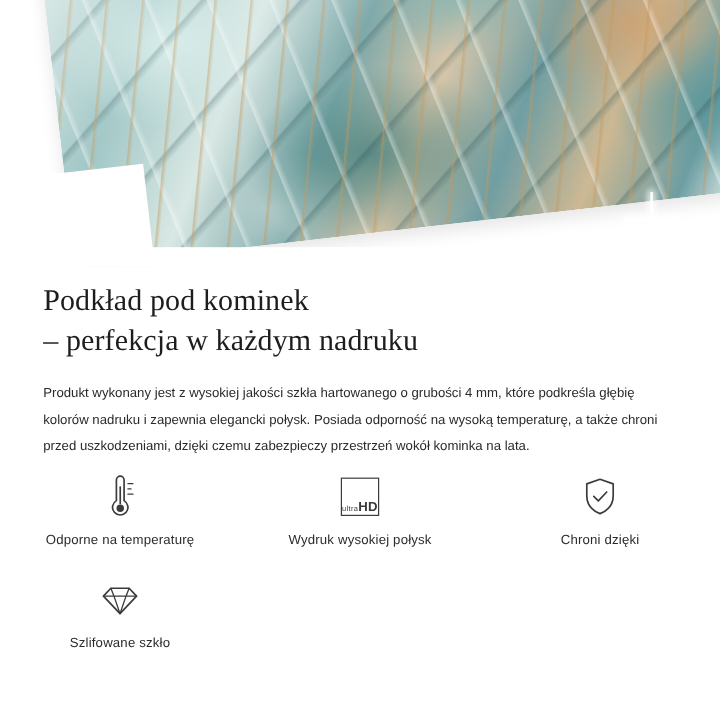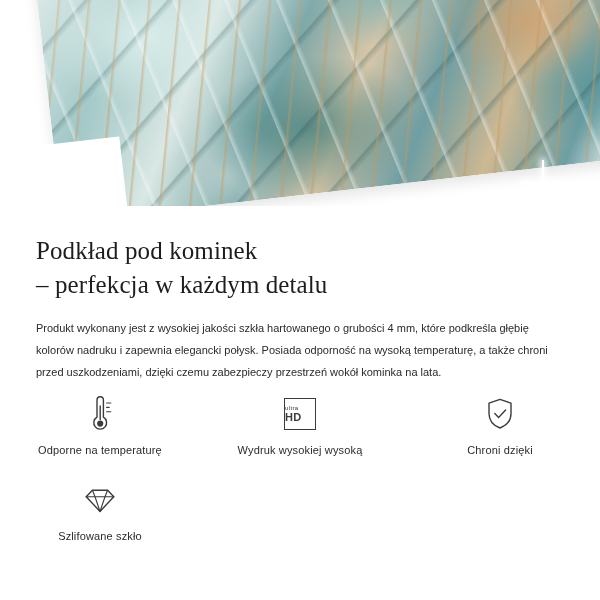--- a/index.html
+++ b/index.html
@@ -205,22 +205,22 @@
     stroke: #3b3b3b;
     stroke-width: 1.1;
     stroke-linecap: round;
     stroke-linejoin: round;
   }
   .ultrahd-box {
     width: 30px;
     height: 30px;
     border: 1.4px solid #3b3b3b;
     display: flex;
-    flex-direction: column;
-    align-items: flex-start;
+    flex-direction: row;
+    align-items: flex-end;
     justify-content: center;
     line-height: 1;
   }
   .ultrahd-box .u {
     font-size: 6.2px;
     letter-spacing: 0.3px;
     color: #3b3b3b;
     margin-bottom: 1px;
   }
   .ultrahd-box .hd {
@@ -243,21 +243,21 @@
     </div>
     <div class="hero-mask-left"></div>
     <div class="hero-mask-bottom"></div>
     <div class="sparkle"></div>
     <div class="sparkle2"></div>
   </div>
 
   <div class="content">
     <h1 class="headline">
       <span>Podkład pod kominek</span>
-      <span class="l2">– perfekcja w każdym detalu</span>
+      <span class="l2">– perfekcja w każdym nadruku</span>
     </h1>
     <p class="paragraph">Produkt wykonany jest z wysokiej jakości szkła hartowanego o grubości 4 mm, które podkreśla głębię kolorów nadruku i zapewnia elegancki połysk. Posiada odporność na wysoką temperaturę, a także chroni przed uszkodzeniami, dzięki czemu zabezpieczy przestrzeń wokół kominka na lata.</p>
   </div>
 
   <div class="features">
 
     <div class="feature">
       <div class="ico">
         <svg width="34" height="40" viewBox="0 0 34 40">
           <path class="stroke" d="M14 6a3.2 3.2 0 0 1 6.4 0v17.2a6.4 6.4 0 1 1-6.4 0V6z"></path>
@@ -269,21 +269,21 @@
       <div class="cap">Odporne na temperaturę</div>
     </div>
 
     <div class="feature">
       <div class="ico">
         <div class="ultrahd-box">
           <div class="u">ultra</div>
           <div class="hd">HD</div>
         </div>
       </div>
-      <div class="cap">Wydruk wysokiej wysoką</div>
+      <div class="cap">Wydruk wysokiej połysk</div>
     </div>
 
     <div class="feature">
       <div class="ico">
         <svg width="34" height="40" viewBox="0 0 34 40">
           <path class="stroke" d="M17 5.4 28 9.2v10.2c0 7.1-4.6 12.1-11 14.6-6.4-2.5-11-7.5-11-14.6V9.2L17 5.4z"></path>
           <path class="stroke" d="m11.8 19.6 3.8 3.8 7-7.4"></path>
         </svg>
       </div>
       <div class="cap">Chroni dzięki</div>

